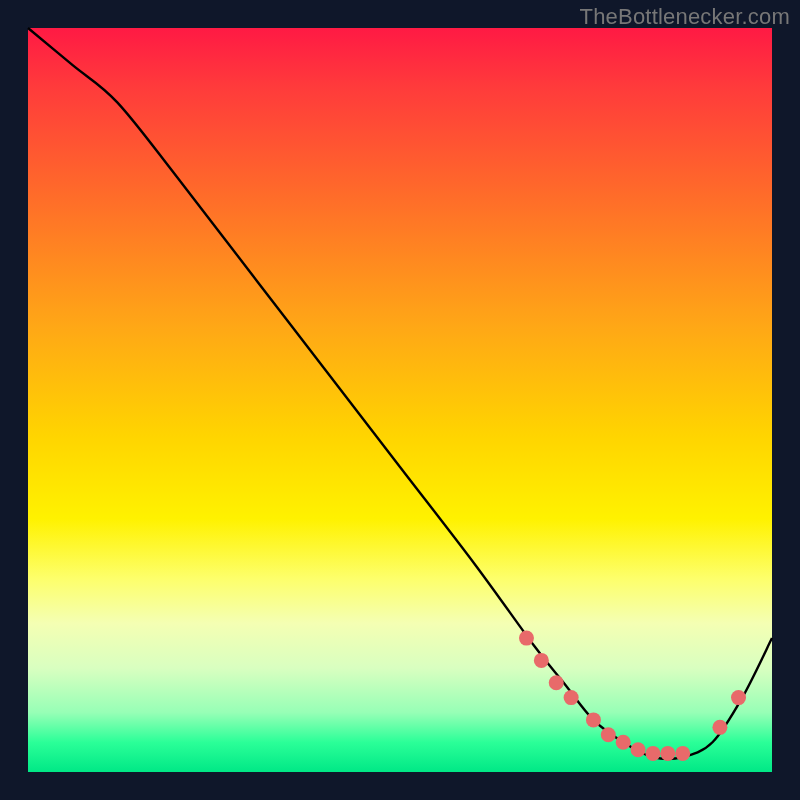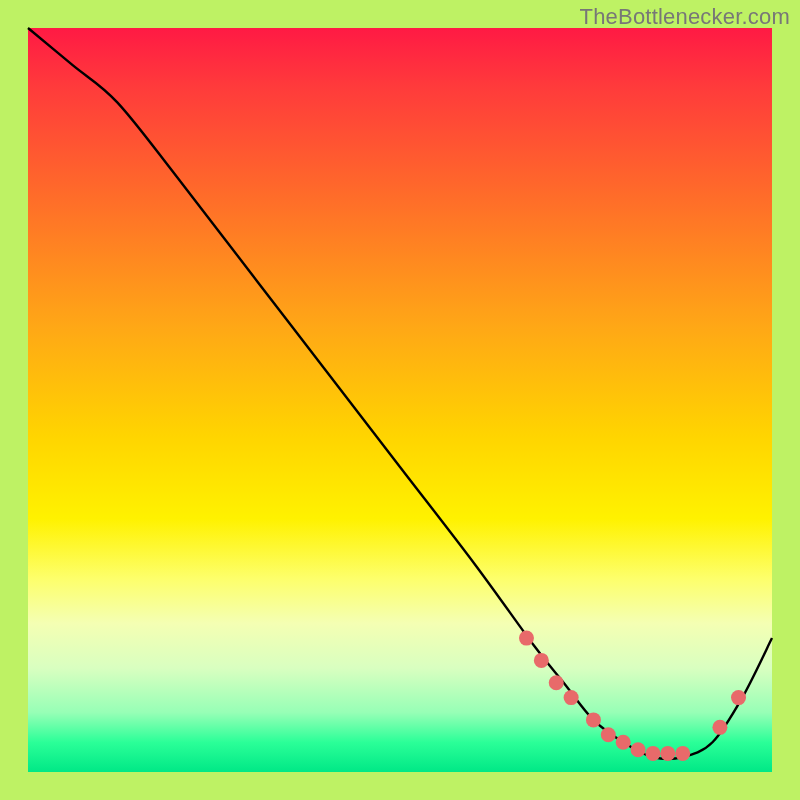--- a/index.html
+++ b/index.html
@@ -8,21 +8,21 @@
     background: #000;
     width: 800px;
     height: 800px;
     overflow: hidden;
     font-family: Arial, Helvetica, sans-serif;
   }
   .frame {
     position: relative;
     width: 800px;
     height: 800px;
-    background: #bef264;
+    background: #0f172a;
   }
   .watermark {
     position: absolute;
     top: 4px;
     right: 10px;
     color: #777;
     font-size: 22px;
     letter-spacing: 0.2px;
     z-index: 5;
     font-weight: 500;

